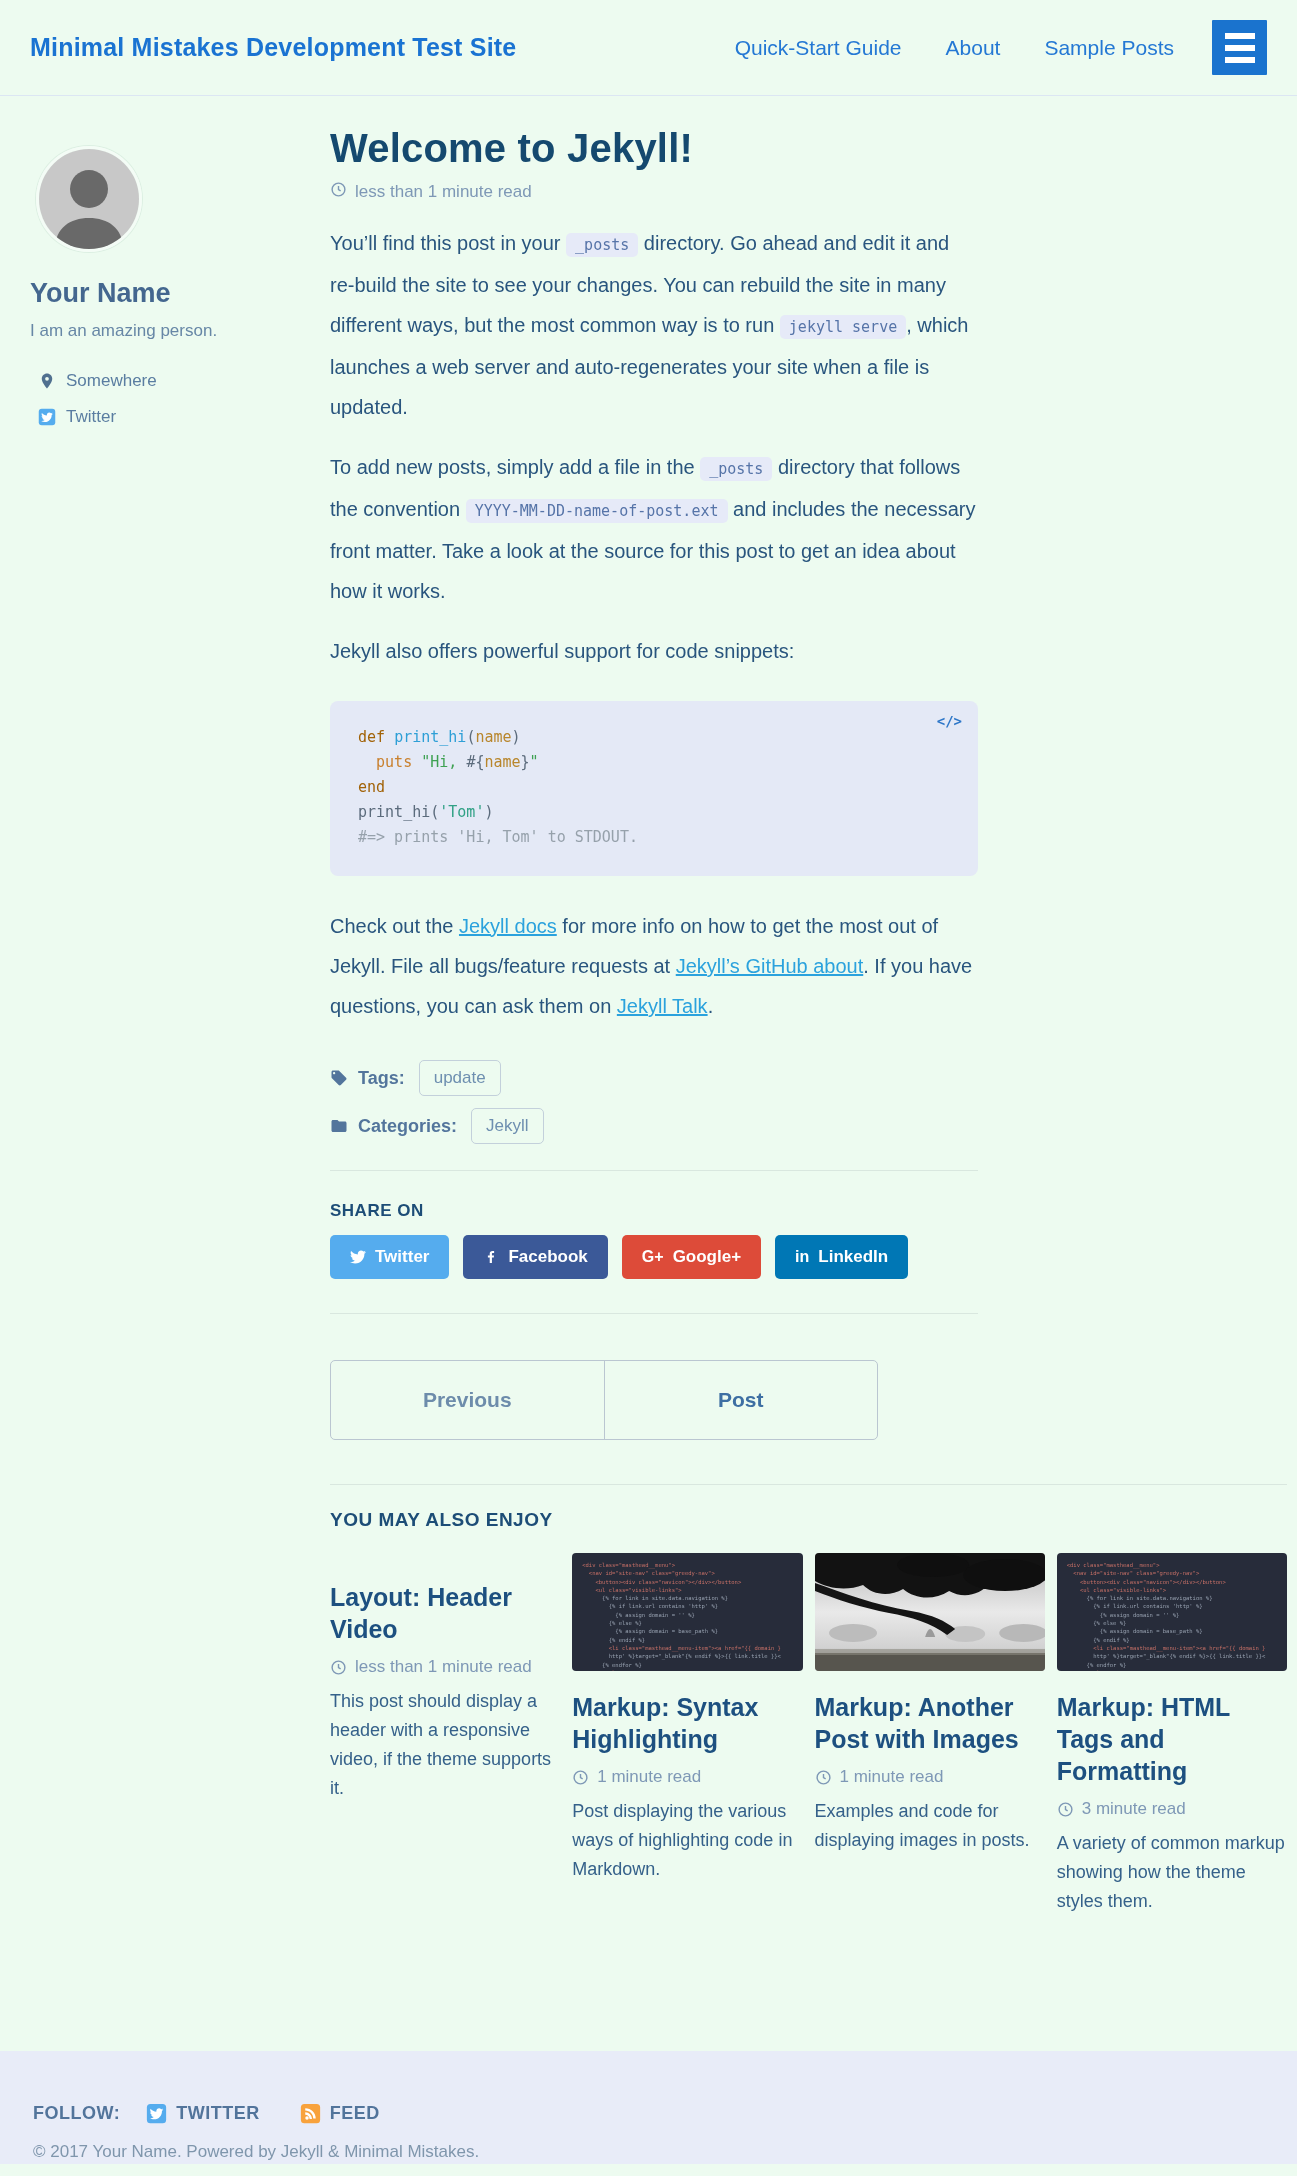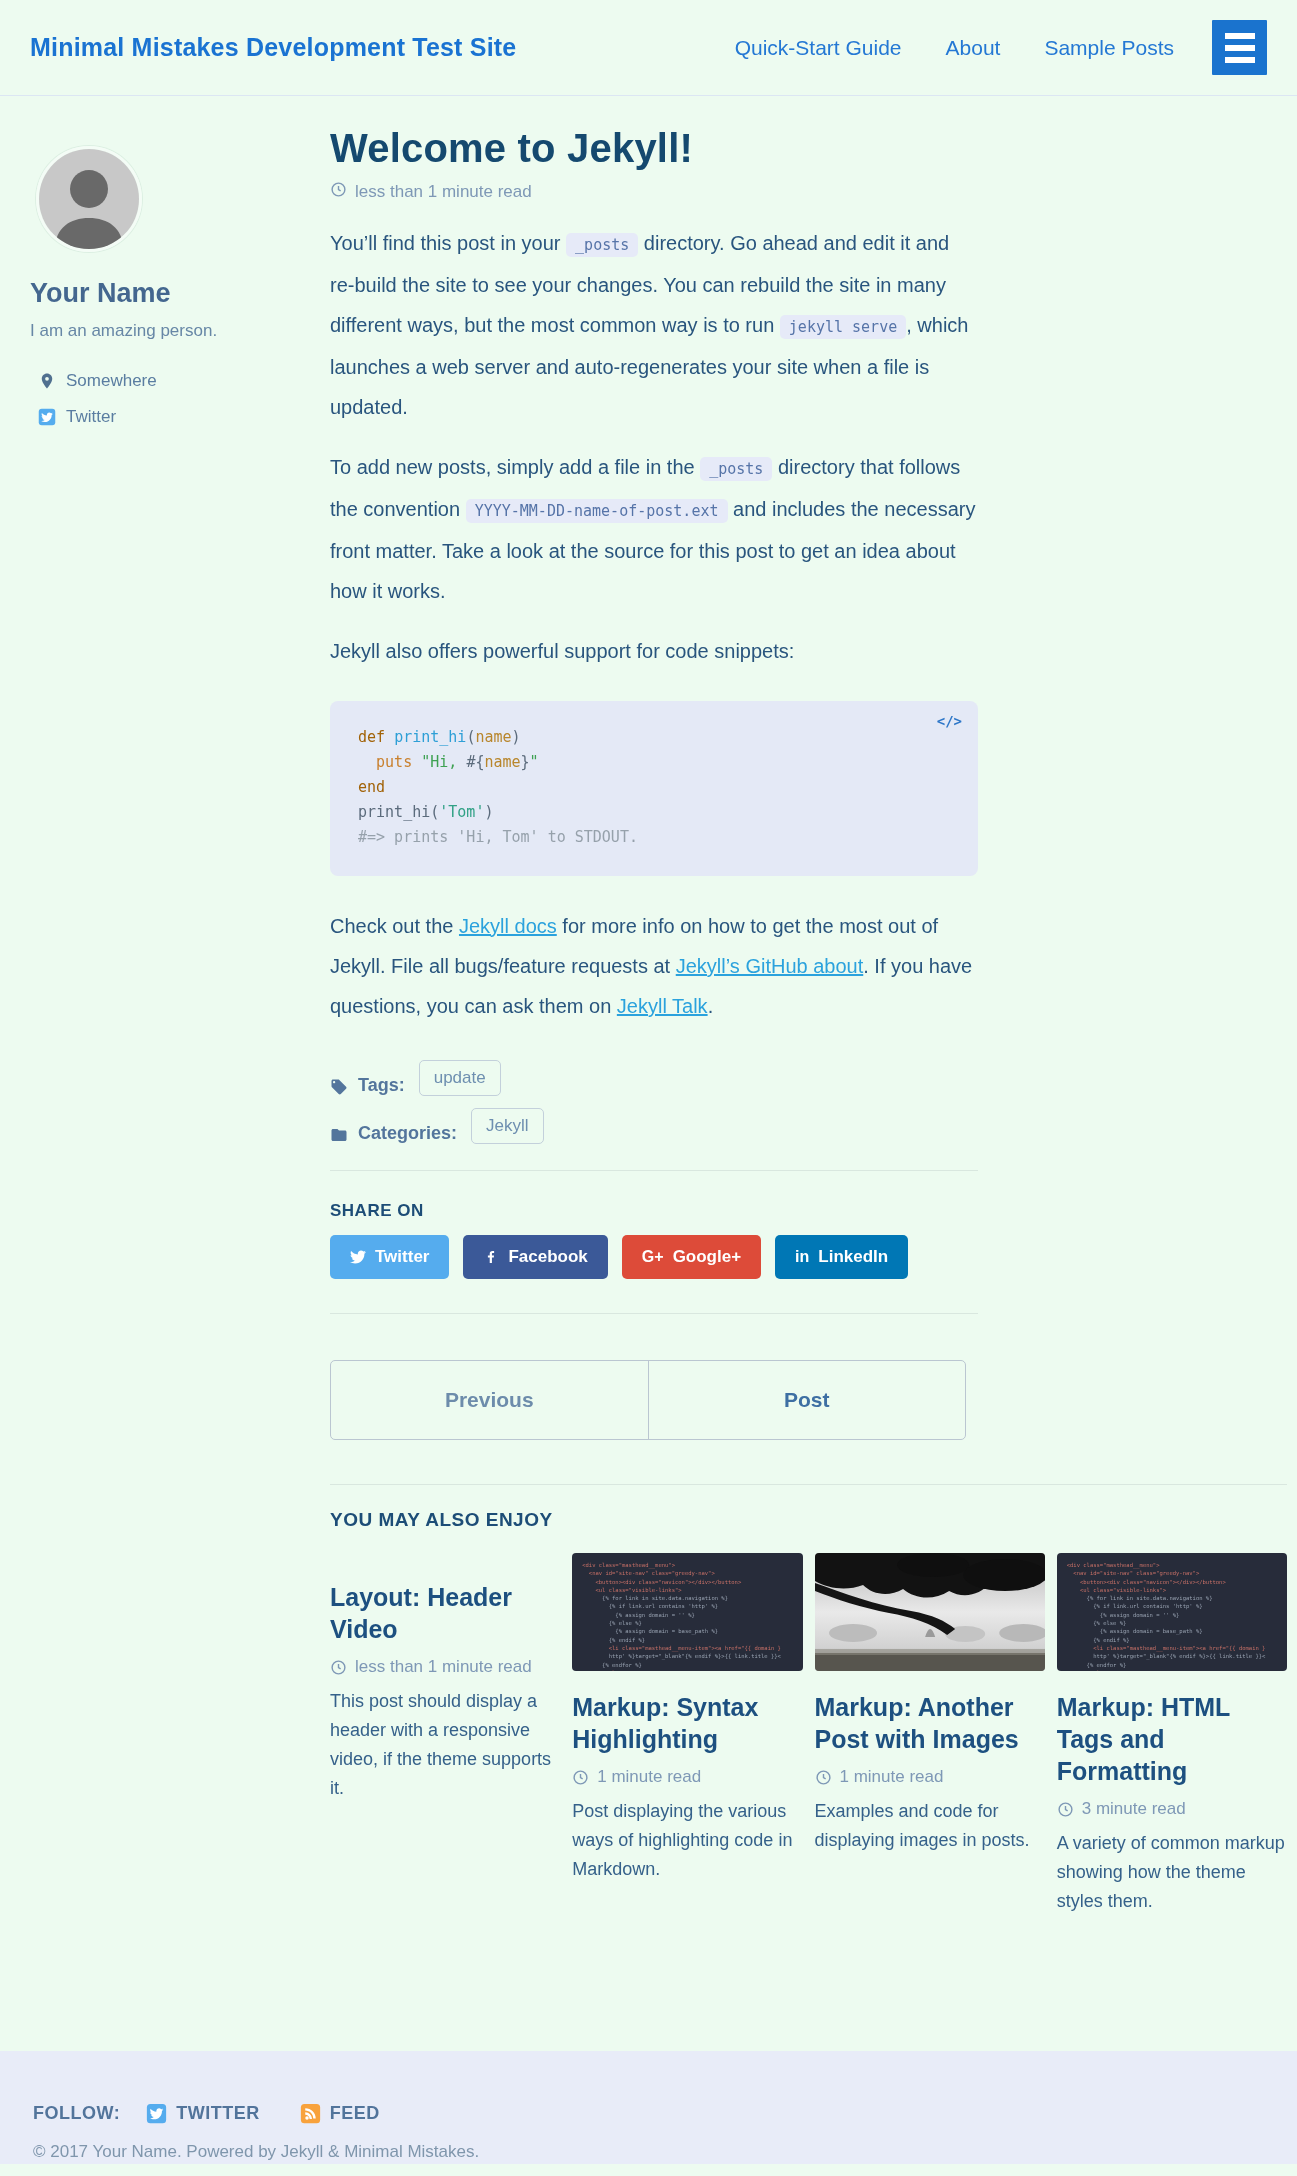--- a/index.html
+++ b/index.html
@@ -35,35 +35,35 @@
   .article-body p{margin:20px 0 0;font-size:20px;line-height:40px;color:#29557e}
   code.chip{font-family:"DejaVu Sans Mono",monospace;font-size:15px;background:#e6eaf8;color:#5674a8;padding:3px 9px;border-radius:5px;white-space:nowrap}
   a.body-link{color:#2ba2dd;text-decoration:underline;cursor:pointer}
   .code-block{margin-top:30px;background:#e4e9f6;border-radius:8px;padding:24px 28px 26px;position:relative;width:648px;box-sizing:border-box}
   .code-block pre{margin:0;font-family:"DejaVu Sans Mono",monospace;font-size:15px;line-height:25px;white-space:pre}
   .code-lang-icon{position:absolute;top:12px;right:16px;color:#2e77c8;font-family:"DejaVu Sans Mono",monospace;font-size:14px;font-weight:bold}
   .tk-k{color:#a16207}.tk-f{color:#2e9fd6}.tk-a{color:#b8862c}.tk-o{color:#c9802e}
   .tk-s{color:#3ea152}.tk-t{color:#31a186}.tk-p{color:#5b6b7c}.tk-c{color:#96a1ab}
   
   .meta-rows{margin-top:34px;display:flex;flex-direction:column;gap:12px}
-  .meta-row{display:flex;align-items:flex-end;gap:10px;color:#53759c;font-size:18px}
+  .meta-row{display:flex;align-items:center;gap:10px;color:#53759c;font-size:18px}
   .meta-row .ic{width:18px;height:18px;display:inline-flex;color:#53759c}
   .meta-row .ic svg{width:18px;height:18px}
   .meta-row b{font-weight:bold}
   .chip-btn{border:1px solid #c3d0db;border-radius:5px;padding:7px 14px;color:#6e8fb0;font-size:17px;background:transparent;cursor:pointer;margin-left:4px}
   .meta-date{color:#6e8fb0}
   .divider{border:none;border-top:1px solid #d9e7df;margin:26px 0 0;width:648px}
   
   .share-label{margin-top:30px;font-size:17px;font-weight:bold;color:#1d4d77;letter-spacing:.5px}
   .share-row{margin-top:14px;display:flex;gap:14px}
   .share-btn{border:none;border-radius:5px;color:#fff;font-size:17px;font-weight:bold;padding:12px 20px;display:flex;align-items:center;gap:9px;cursor:pointer;font-family:"Liberation Sans",sans-serif}
   .share-btn svg{width:16px;height:16px}
   .share-btn .glyph{font-weight:bold;font-size:16px}
   
-  .pagination{margin-top:46px;width:636px;display:flex;border:1px solid #bac6d1;border-radius:5px;box-sizing:border-box;background:transparent}
+  .pagination{margin-top:46px;width:548px;display:flex;border:1px solid #bac6d1;border-radius:5px;box-sizing:border-box;background:transparent}
   .page-btn{flex:1;height:78px;display:flex;align-items:center;justify-content:center;font-size:21px;font-weight:bold;text-decoration:none;cursor:pointer}
   .page-btn.prev{color:#6d8cab}
   .page-btn.next{color:#3e6fa3;border-left:1px solid #bac6d1}
   
   .related{margin-top:44px;border-top:1px solid #d9e7df;padding-top:24px;width:957px}
   .related-heading{font-size:19px;font-weight:bold;color:#1d4d77;letter-spacing:.5px}
   .related-grid{margin-top:22px;display:grid;grid-template-columns:repeat(4,1fr);column-gap:12px}
   .card{display:flex;flex-direction:column}
   .card-teaser{height:118px;border-radius:4px;overflow:hidden;margin-bottom:4px}
   .teaser-code{background:#272c3a;height:100%;box-sizing:border-box;padding:8px 0 0 10px;overflow:hidden}

